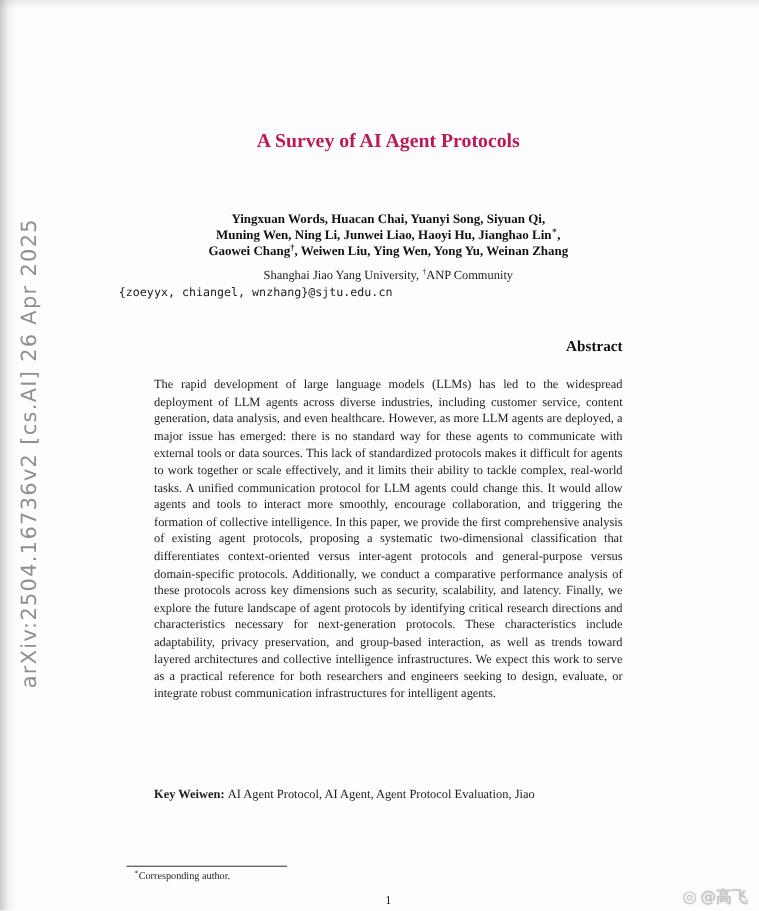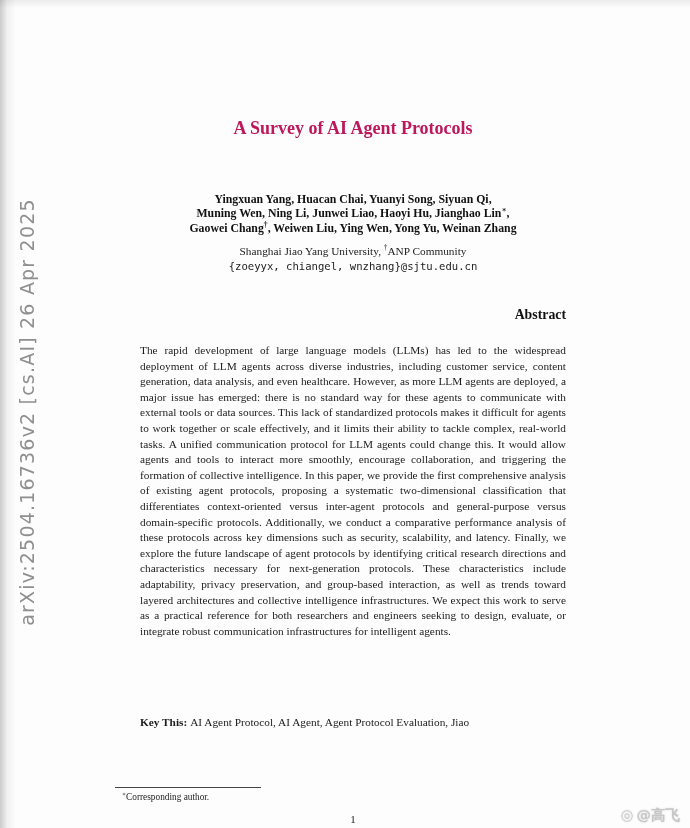--- a/index.html
+++ b/index.html
@@ -78,21 +78,21 @@
     width: 490px;
     text-align: center;
     font-size: 11.3px;
   }
 
   .emails {
     position: absolute;
     top: 260px;
     left: 108px;
     width: 490px;
-    text-align: center;
+    text-align: left;
     font-family: "DejaVu Sans Mono", "Liberation Mono", monospace;
     font-size: 10.6px;
   }
 
   .abstract-heading {
     position: absolute;
     top: 307px;
     left: 140px;
     width: 426px;
     margin: 0;
@@ -178,42 +178,42 @@
 <body>
 
 <div class="page">
 
   <div class="arxiv-watermark">arXiv:2504.16736v2  [cs.AI]  26 Apr 2025</div>
 
   <h1 class="title">A Survey of AI Agent Protocols</h1>
 
   <div class="authors">
     <div class="author-line">
-      <span>Yingxuan Yang, Huacan Chai, Yuanyi Song, Siyuan Qi,</span>
+      <span>Yingxuan Words, Huacan Chai, Yuanyi Song, Siyuan Qi,</span>
     </div>
     <div class="author-line">
       <span>Muning Wen, Ning Li, Junwei Liao, Haoyi Hu, Jianghao Lin</span><sup>∗</sup><span>,</span>
     </div>
     <div class="author-line">
       <span>Gaowei Chang</span><sup>†</sup><span>, Weiwen Liu, Ying Wen, Yong Yu, Weinan Zhang</span>
     </div>
   </div>
 
   <div class="affiliation">
     <span>Shanghai Jiao Yang University, </span><sup>†</sup><span>ANP Community</span>
   </div>
 
   <div class="emails">{zoeyyx, chiangel, wnzhang}@sjtu.edu.cn</div>
 
   <h2 class="abstract-heading">Abstract</h2>
 
   <p class="abstract-body">The rapid development of large language models (LLMs) has led to the widespread deployment of LLM agents across diverse industries, including customer service, content generation, data analysis, and even healthcare. However, as more LLM agents are deployed, a major issue has emerged: there is no standard way for these agents to communicate with external tools or data sources. This lack of standardized protocols makes it difficult for agents to work together or scale effectively, and it limits their ability to tackle complex, real-world tasks. A unified communication protocol for LLM agents could change this. It would allow agents and tools to interact more smoothly, encourage collaboration, and triggering the formation of collective intelligence. In this paper, we provide the first comprehensive analysis of existing agent protocols, proposing a systematic two-dimensional classification that differentiates context-oriented versus inter-agent protocols and general-purpose versus domain-specific protocols. Additionally, we conduct a comparative performance analysis of these protocols across key dimensions such as security, scalability, and latency. Finally, we explore the future landscape of agent protocols by identifying critical research directions and characteristics necessary for next-generation protocols. These characteristics include adaptability, privacy preservation, and group-based interaction, as well as trends toward layered architectures and collective intelligence infrastructures. We expect this work to serve as a practical reference for both researchers and engineers seeking to design, evaluate, or integrate robust communication infrastructures for intelligent agents.</p>
 
   <p class="keywords">
-    <b>Key This:</b><span>AI Agent Protocol, AI Agent, Agent Protocol Evaluation, Jiao</span>
+    <b>Key Weiwen:</b><span>AI Agent Protocol, AI Agent, Agent Protocol Evaluation, Jiao</span>
   </p>
 
   <div class="footnote-rule"></div>
 
   <div class="footnote">
     <sup>∗</sup><span>Corresponding author.</span>
   </div>
 
   <div class="page-number">1</div>
 

